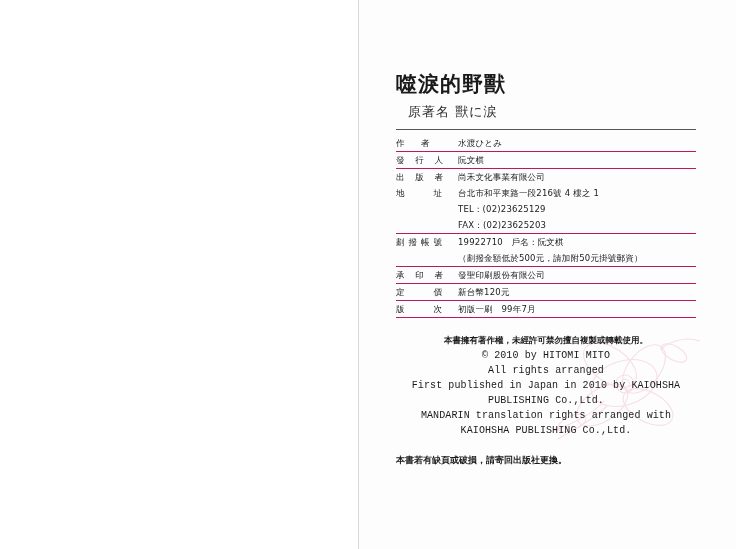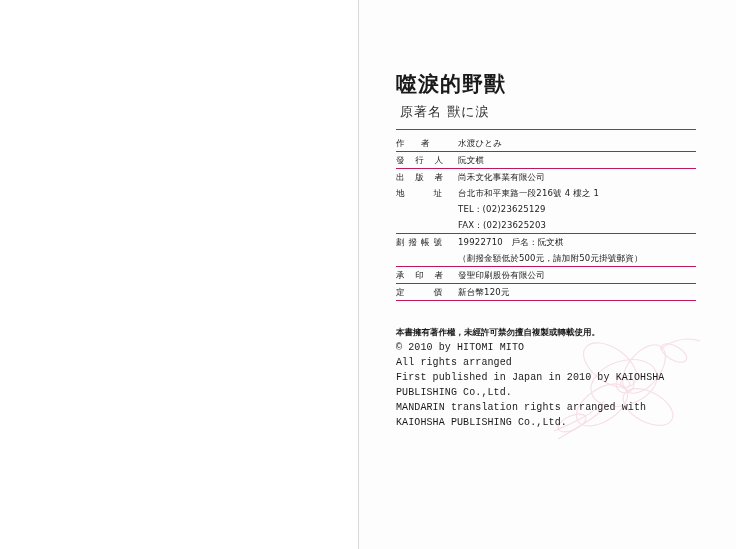--- a/index.html
+++ b/index.html
@@ -67,21 +67,21 @@
     font-weight: bold;
     letter-spacing: 1px;
     color: #1a1a1a;
     margin: 0 0 6px 0;
     line-height: 1.2;
   }
   .subtitle {
     font-family: "DejaVu Sans", sans-serif;
     font-size: 13px;
     color: #2a2a2a;
-    margin: 0 0 8px 4px;
+    margin: 0 0 8px 12px;
     letter-spacing: 1px;
   }
   .rule {
     border: 0;
     border-top: 1px solid #555;
     margin: 4px 0 5px 0;
     width: 300px;
   }
   table.credits {
     width: 300px;
@@ -102,25 +102,26 @@
     color: #1a1a1a;
   }
   td.val {
     color: #1a1a1a;
     letter-spacing: 0.2px;
   }
   tr.ruled td {
     border-bottom: 1px solid #be185d;
   }
   .notes {
-    margin-top: 24px;
+    margin-top: 15px;
     font-size: 8.5px;
     font-family: "DejaVu Sans", sans-serif;
     line-height: 15px;
     color: #1a1a1a;
+    text-align: center;
   }
   .notes .strong {
     font-weight: bold;
   }
   .notes .latin {
     font-family: Liberation Mono, monospace;
     font-size: 10px;
     letter-spacing: 0.1px;
   }
   .footer-note {
@@ -200,27 +201,32 @@
             <td class="val">（劃撥金額低於500元，請加附50元掛號郵資）</td>
           </tr>
           <tr class="ruled">
             <td class="lbl">承 印 者</td>
             <td class="val">發聖印刷股份有限公司</td>
           </tr>
           <tr class="ruled">
             <td class="lbl">定　　價</td>
             <td class="val">新台幣120元</td>
           </tr>
+          <tr class="ruled">
+            <td class="lbl">版　　次</td>
+            <td class="val">初版一刷　99年7月</td>
+          </tr>
         </tbody>
       </table>
 
       <div class="notes">
         <div class="strong">本書擁有著作權，未經許可禁勿擅自複製或轉載使用。</div>
         <div class="latin">© 2010 by HITOMI MITO</div>
         <div class="latin">All rights arranged</div>
         <div class="latin">First published in Japan in 2010 by KAIOHSHA PUBLISHING Co.,Ltd.</div>
         <div class="latin">MANDARIN translation rights arranged with KAIOHSHA PUBLISHING Co.,Ltd.</div>
       </div>
 
+      <div class="footer-note">本書若有缺頁或破損，請寄回出版社更換。</div>
 
     </div>
   </div>
 </div>
 
 </body></html>

